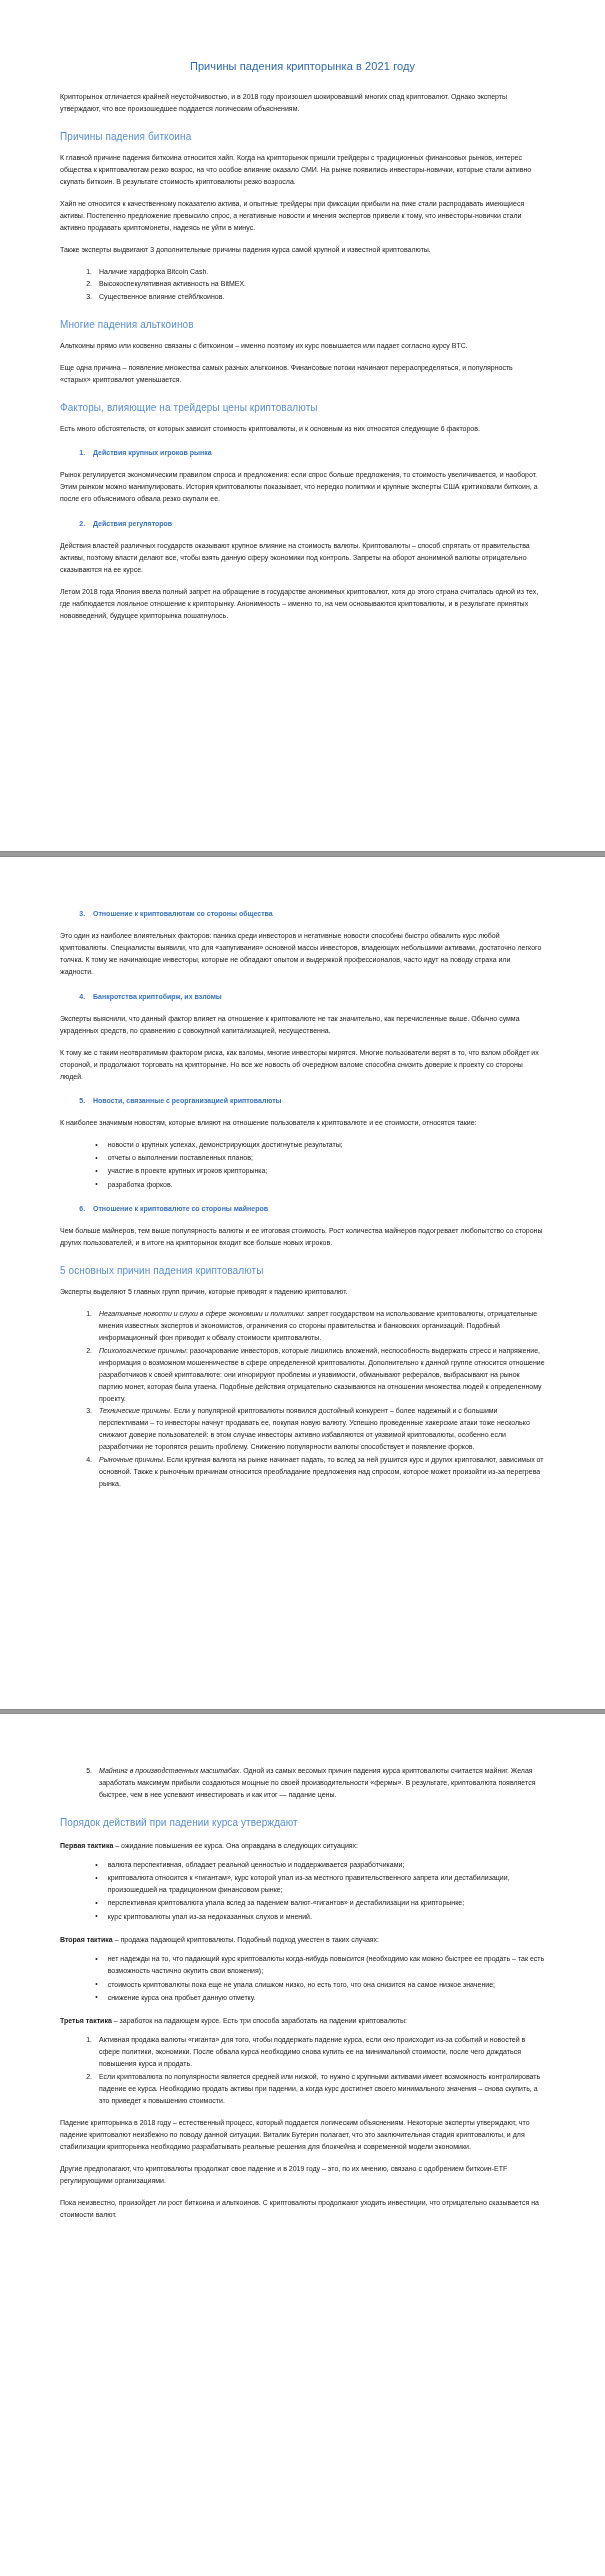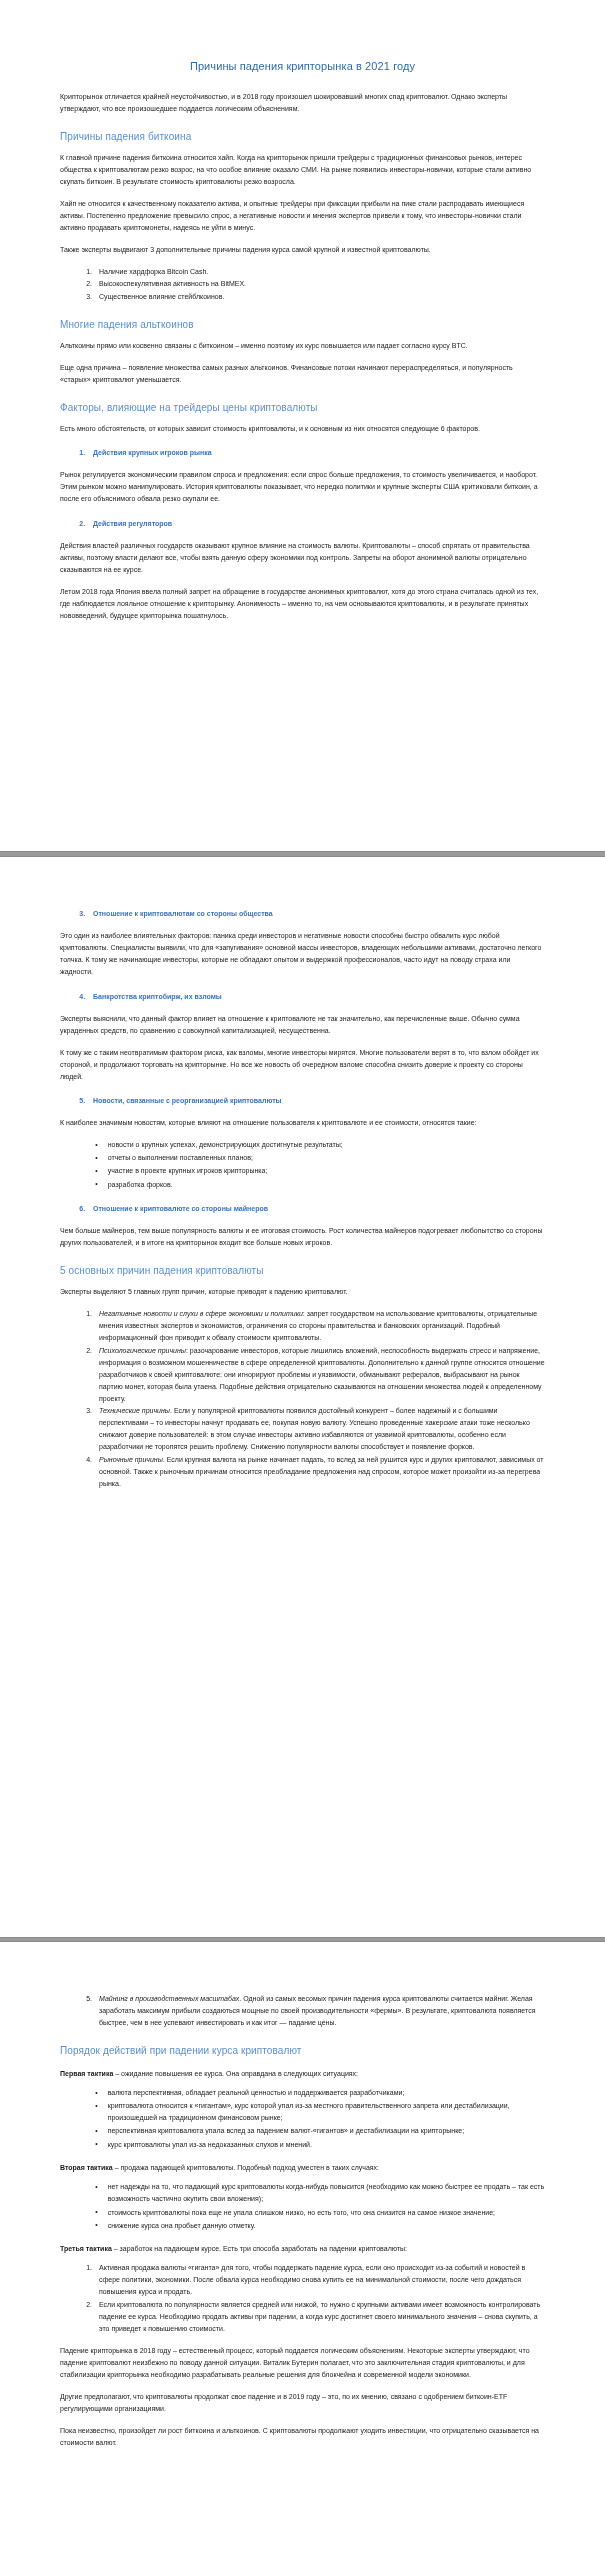--- a/index.html
+++ b/index.html
@@ -20,21 +20,21 @@
   }
 
   
   .page {
     background: #ffffff;
     padding: 0 60px;
     box-sizing: border-box;
     position: relative;
   }
   .page-1 { padding-top: 60px;  padding-bottom: 0; height: 851px; }
-  .page-2 { padding-top: 39px;  padding-bottom: 0; height: 1080px; }
+  .page-2 { padding-top: 39px;  padding-bottom: 0; height: 852px; }
   .page-3 { padding-top: 45px;  padding-bottom: 0; height: 873px; }
 
   
   .page-break {
     height: 5.6px;
     background: #9a9a9a;
     border-top: 0.6px solid #8a8a8a;
     border-bottom: 0.6px solid #8a8a8a;
     box-sizing: border-box;
     width: 100%;
@@ -251,21 +251,21 @@
   <div class="page-break"></div>
 
   <div class="page page-3">
 
     <ol class="reason-list" start="5">
       <li>
         <span class="lead">Майнинг в производственных масштабах</span><span>. Одной из самых весомых причин падения курса криптовалюты считается майниг.  Желая заработать максимум прибыли создаються мощные по своей производительности «фермы». В результате, криптовалюта появляется быстрее, чем в нее успевают инвестировать и как итог — падание цены.</span>
       </li>
     </ol>
 
-    <h2 class="section-heading">Порядок действий при падении курса криптовалют</h2>
+    <h2 class="section-heading">Порядок действий при падении курса утверждают</h2>
 
     <p class="tactic-para">
       <span class="tactic-label">Первая тактика</span><span> – ожидание повышения ее курса. Она оправдана в следующих ситуациях:</span>
     </p>
     <ul class="bullet-list">
       <li>валюта перспективная, обладает реальной ценностью и поддерживается разработчиками;</li>
       <li>криптовалюта относится к «гигантам», курс которой упал из-за местного правительственного запрета или дестабилизации, произошедшей на традиционном финансовом рынке;</li>
       <li>перспективная криптовалюта упала вслед за падением валют-«гигантов» и дестабилизации на крипторынке;</li>
       <li>курс криптовалюты упал из-за недоказанных слухов и мнений.</li>
     </ul>

